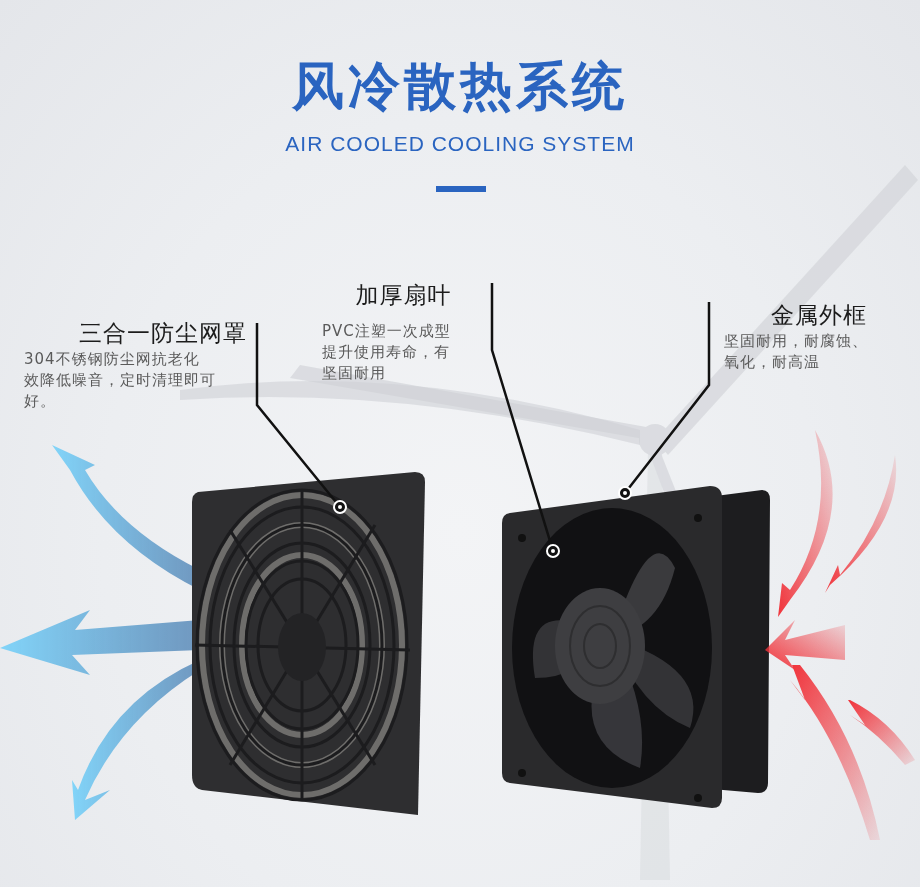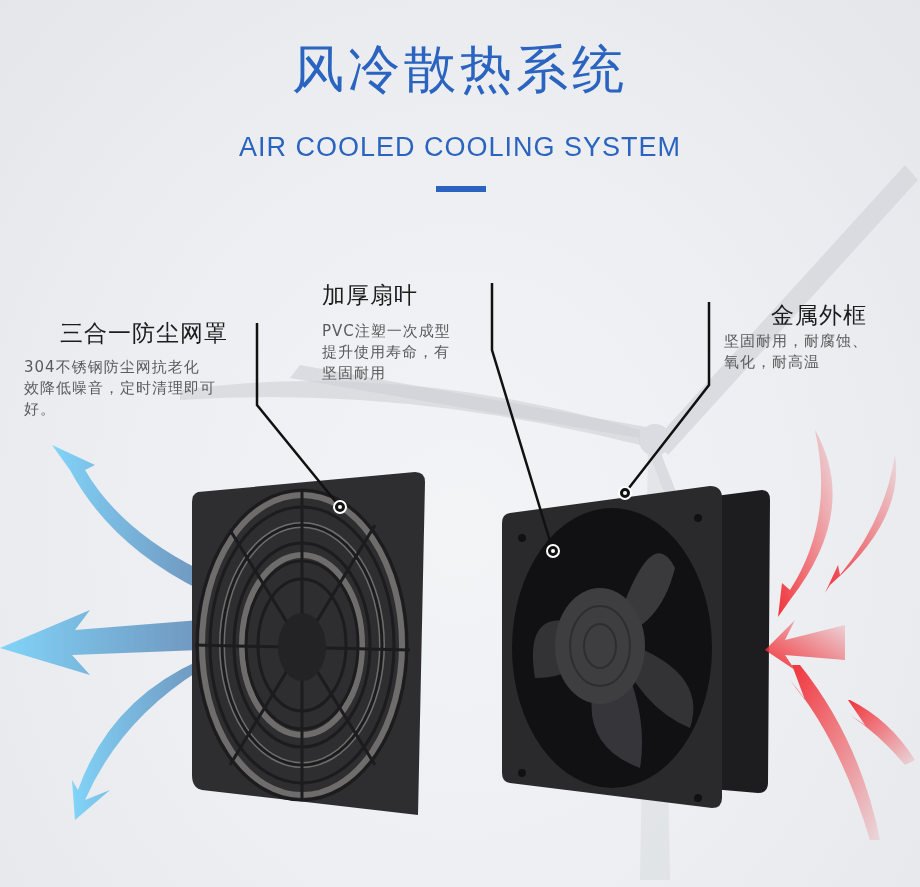--- a/index.html
+++ b/index.html
@@ -1,21 +1,21 @@
 <!DOCTYPE html>
 <html><head>
 <meta charset="utf-8">
 <style>
   html, body { margin:0; padding:0; }
   body { width:920px; height:887px; overflow:hidden; position:relative;
     background: radial-gradient(ellipse at 50% 60%, #f3f4f6 0%, #eceef1 55%, #e4e6ea 100%);
     font-family: "DejaVu Sans", "Liberation Sans", sans-serif; }
   .abs { position:absolute; }
-  .title { left:0; width:920px; top:35px; text-align:center; font-size:52px; font-weight:normal; color:#2a64c0; letter-spacing:4px; }
-  .subtitle { left:0; width:920px; top:132px; text-align:center; font-size:27px; color:#2a64c0; letter-spacing:1px; font-family:"Liberation Sans", sans-serif; }
+  .title { left:0; width:920px; top:52px; text-align:center; font-size:52px; font-weight:bold; color:#2a64c0; letter-spacing:4px; }
+  .subtitle { left:0; width:920px; top:132px; text-align:center; font-size:21px; color:#2a64c0; letter-spacing:1px; font-family:"Liberation Sans", sans-serif; }
   .title-bar { left:436px; top:186px; width:50px; height:6px; background:#2a64c0; }
   .callout-head { font-size:23px; color:#1c1c1c; letter-spacing:1px; white-space:nowrap;text-align:center; }
   .callout-body { font-size:15px; color:#5a5a5a; line-height:21px; letter-spacing:1px; }
   svg.layer { position:absolute; left:0; top:0; }
 </style>
 </head>
 <body>
 
 <svg class="layer" width="920" height="887">
   <g fill="#d6d8dc" opacity="0.8">
@@ -111,30 +111,30 @@
     <circle cx="340" cy="507" r="6" fill="#111" stroke="#fff" stroke-width="2"></circle>
     <circle cx="340" cy="507" r="2" fill="#fff"></circle>
     <circle cx="553" cy="551" r="6" fill="#111" stroke="#fff" stroke-width="2"></circle>
     <circle cx="553" cy="551" r="2" fill="#fff"></circle>
     <circle cx="625" cy="493" r="6" fill="#111" stroke="#fff" stroke-width="2"></circle>
     <circle cx="625" cy="493" r="2" fill="#fff"></circle>
   </g>
 </svg>
 
 <div class="abs" style="left:30px;top:318px;width:225px">
-  <div class="callout-head" style="text-align:right;padding-right:27px">三合一防尘网罩</div>
-  <div class="callout-body" style="margin-top:8px;margin-left:-6px">
+  <div class="callout-head" style="text-align:right;padding-right:8px">三合一防尘网罩</div>
+  <div class="callout-body" style="margin-left:-6px">
     <div>304不锈钢防尘网抗老化</div>
     <div>效降低噪音，定时清理即可</div>
     <div>好。</div>
   </div>
 </div>
 
 <div class="abs" style="left:322px;top:280px;width:165px">
-  <div class="callout-head" style="text-align:left;padding-right:2px">加厚扇叶</div>
+  <div class="callout-head" style="text-align:center;padding-right:2px">加厚扇叶</div>
   <div class="callout-body" style="margin-top:10px">
     <div>PVC注塑一次成型</div>
     <div>提升使用寿命，有</div>
     <div>坚固耐用</div>
   </div>
 </div>
 
 <div class="abs" style="left:724px;top:300px;width:190px">
   <div class="callout-head">金属外框</div>
   <div class="callout-body" style="">

